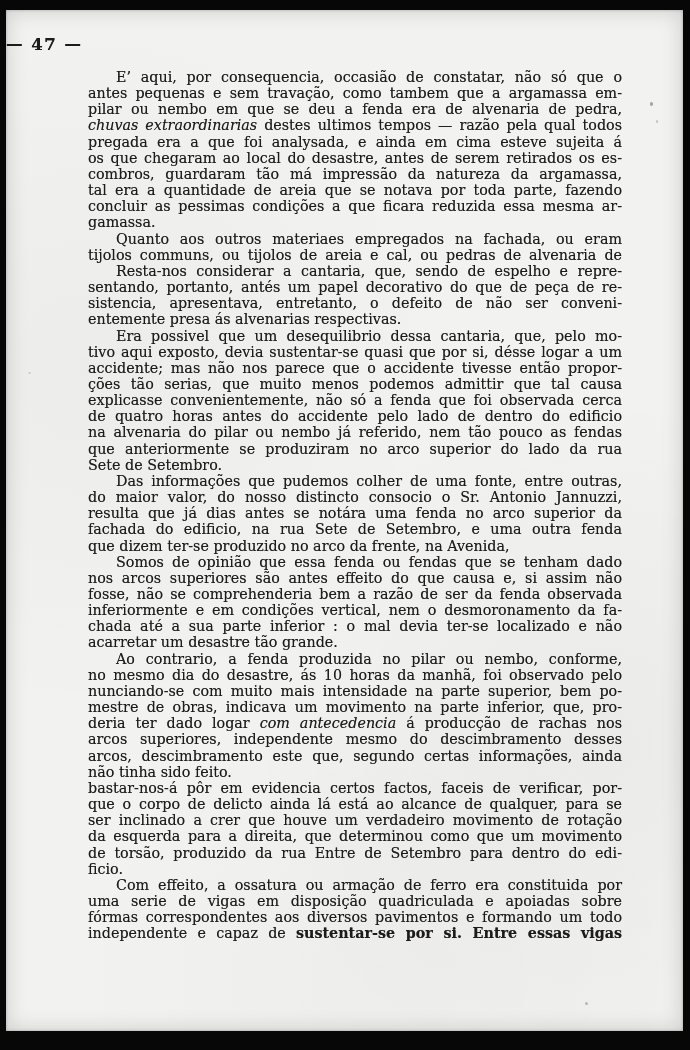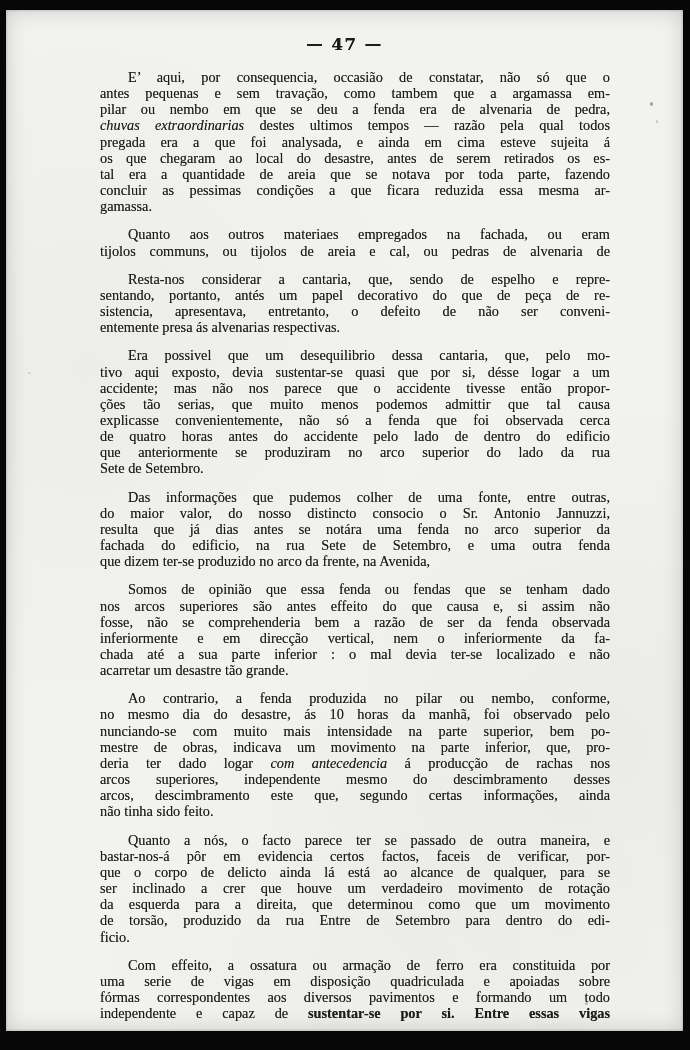--- a/index.html
+++ b/index.html
@@ -27,35 +27,34 @@
       radial-gradient(circle at 88% 72%, rgba(0,0,0,0.03), transparent 38%),
       radial-gradient(circle at 55% 95%, rgba(0,0,0,0.02), transparent 30%),
       #f2f2f0;
     box-shadow: inset 0 0 22px rgba(0,0,0,0.16), inset 0 0 3px rgba(0,0,0,0.25);
     font-family: "DejaVu Serif", "Liberation Serif", serif;
     color: #1d1c1a;
   }
   .page-number {
     padding-top: 25px;
     height: 22px;
-    text-align: center;
     font-size: 16.5px;
     font-weight: bold;
     letter-spacing: 1.5px;
     text-shadow: 0 0 0.5px currentColor;
   }
   .text-block {
     margin-left: 82px;
     margin-top: 12px;
     width: 534px;
     font-size: 14.3px;
     line-height: 16.15px;
     text-shadow: 0 0 0.4px rgba(20,20,18,0.55);
   }
-  .paragraph { margin: 12px; font-family: Liberation Serif, serif; }
+  .paragraph { margin: 0; }
   .line {
     text-align: justify;
     text-align-last: justify;
   }
   .line.end { text-align-last: left; }
   .line.indent { text-indent: 28px; }
   .line i { font-style: italic; }
   .line b { font-weight: bold; }
   .speck {
     position: absolute;
@@ -74,20 +73,21 @@
   <div class="page">
     <div class="page-number">— 47 —</div>
     <div class="text-block">
         <div class="paragraph">
           <div class="line indent">E’ aqui, por consequencia, occasião de constatar, não só que o</div>
           <div class="line">antes pequenas e sem travação, como tambem que a argamassa em-</div>
           <div class="line">pilar ou nembo em que se deu a fenda era de alvenaria de pedra,</div>
           <div class="line"><i>chuvas extraordinarias</i> destes ultimos tempos — razão pela qual todos</div>
           <div class="line">pregada era a que foi analysada, e ainda em cima esteve sujeita á</div>
           <div class="line">os que chegaram ao local do desastre, antes de serem retirados os es-</div>
+          <div class="line">combros, guardaram tão má impressão da natureza da argamassa,</div>
           <div class="line">tal era a quantidade de areia que se notava por toda parte, fazendo</div>
           <div class="line">concluir as pessimas condições a que ficara reduzida essa mesma ar-</div>
           <div class="line end">gamassa.</div>
         </div>
         <div class="paragraph">
           <div class="line indent">Quanto aos outros materiaes empregados na fachada, ou eram</div>
           <div class="line">tijolos communs, ou tijolos de areia e cal, ou pedras de alvenaria de</div>
         </div>
         <div class="paragraph">
           <div class="line indent">Resta-nos considerar a cantaria, que, sendo de espelho e repre-</div>
@@ -95,50 +95,50 @@
           <div class="line">sistencia, apresentava, entretanto, o defeito de não ser conveni-</div>
           <div class="line end">entemente presa ás alvenarias respectivas.</div>
         </div>
         <div class="paragraph">
           <div class="line indent">Era possivel que um desequilibrio dessa cantaria, que, pelo mo-</div>
           <div class="line">tivo aqui exposto, devia sustentar-se quasi que por si, désse logar a um</div>
           <div class="line">accidente; mas não nos parece que o accidente tivesse então propor-</div>
           <div class="line">ções tão serias, que muito menos podemos admittir que tal causa</div>
           <div class="line">explicasse convenientemente, não só a fenda que foi observada cerca</div>
           <div class="line">de quatro horas antes do accidente pelo lado de dentro do edificio</div>
+          <div class="line">na alvenaria do pilar ou nembo já referido, nem tão pouco as fendas</div>
           <div class="line">que anteriormente se produziram no arco superior do lado da rua</div>
           <div class="line end">Sete de Setembro.</div>
         </div>
         <div class="paragraph">
           <div class="line indent">Das informações que pudemos colher de uma fonte, entre outras,</div>
           <div class="line">do maior valor, do nosso distincto consocio o Sr. Antonio Jannuzzi,</div>
           <div class="line">resulta que já dias antes se notára uma fenda no arco superior da</div>
           <div class="line">fachada do edificio, na rua Sete de Setembro, e uma outra fenda</div>
           <div class="line end">que dizem ter-se produzido no arco da frente, na Avenida,</div>
         </div>
         <div class="paragraph">
           <div class="line indent">Somos de opinião que essa fenda ou fendas que se tenham dado</div>
           <div class="line">nos arcos superiores são antes effeito do que causa e, si assim não</div>
           <div class="line">fosse, não se comprehenderia bem a razão de ser da fenda observada</div>
-          <div class="line">inferiormente e em direcção vertical, nem o inferiormente da fa-</div>
+          <div class="line">inferiormente e em condições vertical, nem o desmoronamento da fa-</div>
           <div class="line">chada até a sua parte inferior : o mal devia ter-se localizado e não</div>
           <div class="line end">acarretar um desastre tão grande.</div>
         </div>
         <div class="paragraph">
           <div class="line indent">Ao contrario, a fenda produzida no pilar ou nembo, conforme,</div>
           <div class="line">no mesmo dia do desastre, ás 10 horas da manhã, foi observado pelo</div>
           <div class="line">nunciando-se com muito mais intensidade na parte superior, bem po-</div>
           <div class="line">mestre de obras, indicava um movimento na parte inferior, que, pro-</div>
           <div class="line">deria ter dado logar <i>com antecedencia</i> á producção de rachas nos</div>
           <div class="line">arcos superiores, independente mesmo do descimbramento desses</div>
           <div class="line">arcos, descimbramento este que, segundo certas informações, ainda</div>
           <div class="line end">não tinha sido feito.</div>
         </div>
         <div class="paragraph">
-          <div class="line indent">Quanto a nós, o facto parece ter se passado de outra maneira, e</div>
           <div class="line">bastar-nos-á pôr em evidencia certos factos, faceis de verificar, por-</div>
           <div class="line">que o corpo de delicto ainda lá está ao alcance de qualquer, para se</div>
           <div class="line">ser inclinado a crer que houve um verdadeiro movimento de rotação</div>
           <div class="line">da esquerda para a direita, que determinou como que um movimento</div>
           <div class="line">de torsão, produzido da rua Entre de Setembro para dentro do edi-</div>
           <div class="line end">ficio.</div>
         </div>
         <div class="paragraph">
           <div class="line indent">Com effeito, a ossatura ou armação de ferro era constituida por</div>
           <div class="line">uma serie de vigas em disposição quadriculada e apoiadas sobre</div>

